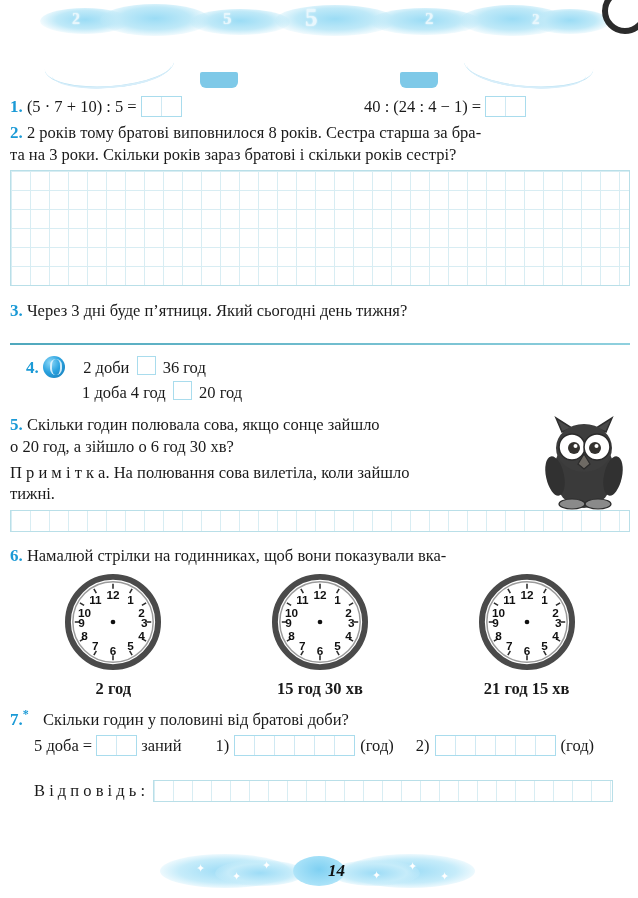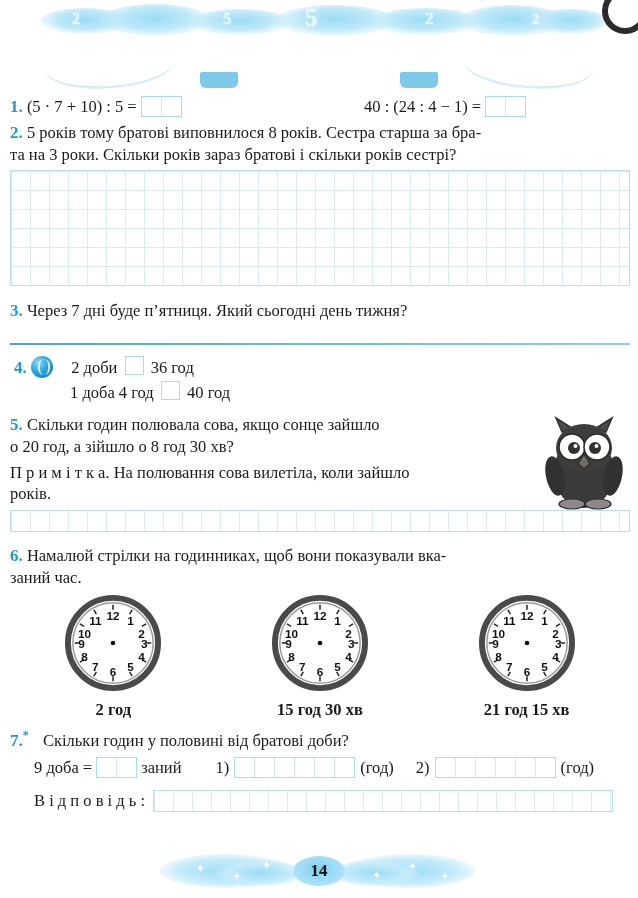--- a/index.html
+++ b/index.html
@@ -74,38 +74,38 @@
 
   
   .badge{display:inline-block;width:22px;height:22px;border-radius:50%;
     background:radial-gradient(circle at 34% 30%,#8fd8f7 0%,#2ba3e0 45%,#1277b4 100%);
     vertical-align:-5px;position:relative;}
   .badge::after{content:"";position:absolute;left:7px;top:3px;width:8px;height:16px;
     border-left:2px solid #eaf8ff;border-right:2px solid #eaf8ff;border-radius:50%/40%;opacity:.85;}
 
   .cmprow{display:flex;font-size:16.5px;}
   .cmpcol{width:50%;}
-  .cmpline{margin:3px 0;}
+  .cmpline{margin:3px 12px;}
 
   
   .owl{position:absolute;right:4px;top:0;width:84px;height:100px;}
 
   
   .clocks{display:flex;justify-content:space-around;margin-top:6px;}
   .clockbox{text-align:center;}
   .clocklabel{font-size:16.5px;font-weight:bold;margin-top:4px;}
 
   
   .footer{position:absolute;left:0;bottom:6px;width:638px;height:42px;}
   .fcloud{position:absolute;border-radius:50%;
     background:radial-gradient(ellipse at 50% 50%,#9ddcf6 0%,#c6ecfa 50%,rgba(220,243,253,0) 80%);}
   .pagebubble{position:absolute;left:50%;transform:translateX(-50%);top:6px;
     width:52px;height:30px;border-radius:50%;
     background:radial-gradient(ellipse at 50% 45%,#7fd0f2 0%,#a9e2f8 65%,#cdeffb 100%);
-    display:flex;align-items:center;justify-content:center;}
+    display:flex;align-items:center;justify-content:flex-end;font-style:italic;}
   .pagenum{font-size:17px;font-weight:bold;color:#111;}
   .sparkle{position:absolute;color:#ffffff;font-size:11px;}
 </style>
 </head>
 <body>
 
 <div class="page">
 
   <div class="topband">
     <div class="blob" style="left:0;top:4px;width:90px;height:26px;"></div>
@@ -147,64 +147,64 @@
         <span>40 : (24 : 4 − 1) =</span>
         <span class="cells">
             <i></i>
             <i></i>
           </span>
       </div>
     </div>
 
     <div class="task tline" style="margin-top:4px;">
       <span class="num">2.</span>
-      <span>5 років тому братові виповнилося 8 років. Сестра старша за бра-</span>
+      <span>2 років тому братові виповнилося 8 років. Сестра старша за бра-</span>
       <div>та на 3 роки. Скільки років зараз братові і скільки років сестрі?</div>
     </div>
     <div class="grid" style="width:618px;height:114px;margin-top:5px;"></div>
 
     <div class="task tline" style="margin-top:14px;">
       <span class="num">3.</span>
-      <span>Через 7 дні буде п’ятниця. Який сьогодні день тижня?</span>
+      <span>Через 3 дні буде п’ятниця. Який сьогодні день тижня?</span>
     </div>
 
     <div class="rule" style="margin-top:22px;"></div>
 
     <div class="task" style="margin-top:6px;">
       <div class="cmprow">
         <div class="cmpcol" style="padding-left:4px;">
           <div class="cmpline">
             <span class="num">4.</span>
             <span class="badge"></span>
             <span style="display:inline-block;width:10px;"></span>
             <span>2 доби</span>
             <span class="cmpbox"></span>
             <span>36 год</span>
           </div>
           <div class="cmpline" style="padding-left:56px;">
             <span>1 доба 4 год</span>
             <span class="cmpbox"></span>
-            <span>40 год</span>
+            <span>20 год</span>
           </div>
         </div>
       </div>
     </div>
 
     <div class="task" style="margin-top:8px;position:relative;">
       <div style="width:540px;">
         <div class="tline">
           <span class="num">5.</span>
           <span>Скільки годин полювала сова, якщо сонце зайшло</span>
         </div>
-        <div class="tline">о 20 год, а зійшло о 8 год 30 хв?</div>
+        <div class="tline">о 20 год, а зійшло о 6 год 30 хв?</div>
         <div class="tline" style="margin-top:5px;">
           <span>П р и м і т к а.</span>
           <span>На полювання сова вилетіла, коли зайшло</span>
         </div>
-        <div class="tline">років.</div>
+        <div class="tline">тижні.</div>
       </div>
 
       <svg class="owl" viewBox="0 0 84 100">
         <path d="M20 18 L14 4 L30 14 Z" fill="#4a4a4a" stroke="#2e2e2e" stroke-width="1.5"></path>
         <path d="M64 18 L70 4 L54 14 Z" fill="#4a4a4a" stroke="#2e2e2e" stroke-width="1.5"></path>
         <ellipse cx="42" cy="58" rx="30" ry="36" fill="#3a3a3a"></ellipse>
         <ellipse cx="42" cy="34" rx="28" ry="24" fill="#3d3d3d"></ellipse>
         <ellipse cx="13" cy="62" rx="9" ry="20" fill="#313131" transform="rotate(-12 13 62)"></ellipse>
         <ellipse cx="71" cy="62" rx="9" ry="20" fill="#313131" transform="rotate(12 71 62)"></ellipse>
         <circle cx="30" cy="33" r="13" fill="#ffffff" stroke="#2b2b2b" stroke-width="1.6"></circle>
@@ -216,21 +216,20 @@
         <path d="M42 40 L36 50 L42 55 L48 50 Z" fill="#6e6a64" stroke="#2b2b2b" stroke-width="1.2"></path>
         <ellipse cx="30" cy="90" rx="13" ry="5" fill="#8a8a8a" stroke="#2b2b2b" stroke-width="1.2"></ellipse>
         <ellipse cx="56" cy="90" rx="13" ry="5" fill="#8a8a8a" stroke="#2b2b2b" stroke-width="1.2"></ellipse>
       </svg>
     </div>
     <div class="strip" style="width:618px;margin-top:6px;"></div>
 
     <div class="task tline" style="margin-top:13px;">
       <span class="num">6.</span>
       <span>Намалюй стрілки на годинниках, щоб вони показували вка-</span>
-      <div>заний час.</div>
     </div>
 
     <div class="clocks">
       <div class="clockbox">
         <svg width="98" height="98" viewBox="0 0 100 100">
           <circle cx="50" cy="50" r="46" fill="#ffffff" stroke="#4a4a4a" stroke-width="6"></circle>
           <circle cx="50" cy="50" r="41" fill="#ffffff" stroke="#9a9a9a" stroke-width="1.5"></circle>
           <g stroke="#2b2b2b" stroke-width="1.6">
             <line x1="50" y1="11" x2="50" y2="16"></line>
               <line x1="50" y1="84" x2="50" y2="89"></line>
@@ -337,21 +336,21 @@
       </div>
     </div>
 
     <div class="task tline" style="margin-top:8px;">
       <span class="num">7.</span><span class="star">*</span>
       <span style="display:inline-block;width:6px;"></span>
       <span>Скільки годин у половині від братові доби?</span>
     </div>
 
     <div class="tline" style="margin-top:5px;padding-left:24px;display:flex;align-items:center;">
-      <span>9 доба =</span>
+      <span>5 доба =</span>
       <span class="cells" style="margin:0 4px;">
           <i></i>
           <i></i>
         </span>
       <span>заний</span>
       <span style="display:inline-block;width:34px;"></span>
       <span>1)</span>
       <span class="cells" style="margin:0 5px;">
           <i></i>
           <i></i>
@@ -367,21 +366,21 @@
           <i></i>
           <i></i>
           <i></i>
           <i></i>
           <i></i>
           <i></i>
         </span>
       <span>(год)</span>
     </div>
 
-    <div class="tline" style="margin-top:12px;padding-left:24px;display:flex;align-items:center;">
+    <div class="tline" style="margin-top:23px;padding-left:24px;display:flex;align-items:center;">
       <span>В і д п о в і д ь :</span>
       <span class="strip" style="display:inline-block;width:458px;margin-left:8px;"></span>
     </div>
 
   </div>
 
   <div class="footer">
     <div class="fcloud" style="left:160px;top:4px;width:130px;height:34px;"></div>
     <div class="fcloud" style="left:215px;top:10px;width:90px;height:26px;"></div>
     <div class="fcloud" style="left:345px;top:4px;width:130px;height:34px;"></div>

